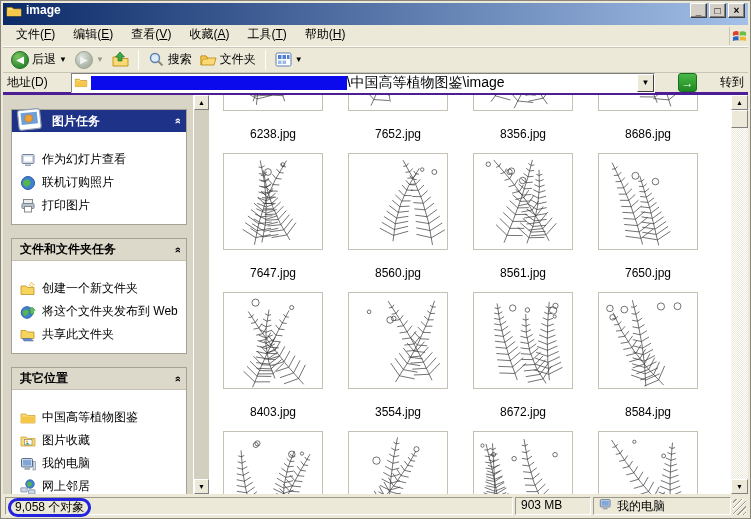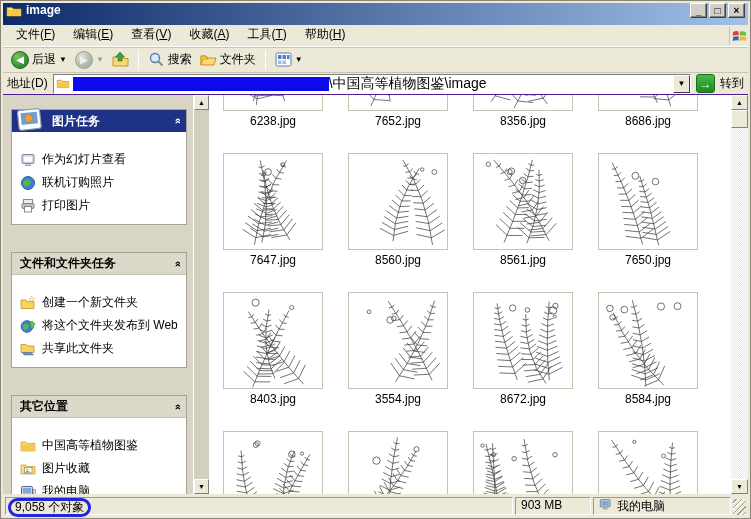--- a/index.html
+++ b/index.html
@@ -31,40 +31,40 @@
   .tool-group { display:flex; align-items:center; gap:3px; font-size:12px; padding:1px 2px; }
   .circle { width:18px; height:18px; border-radius:50%; display:flex; align-items:center;
     justify-content:center; color:#fff; font-size:10px; }
   .circle.back { background:radial-gradient(circle at 35% 30%,#7ec45f,#2f8b33 70%); border:1px solid #1d6b22;}
   .circle.fwd { background:radial-gradient(circle at 35% 30%,#dfe3da,#aab3a6 70%); border:1px solid #9aa396; color:#f2f2f2;}
   .caret { font-size:8px; color:#000; } .caret.dim { color:#9a9a8c; }
   .tsep { width:1px; height:20px; background:#c9c5b5; border-right:1px solid #fff; margin:0 3px; }
   .ticon16 { width:17px; height:17px; }
 
   
-  .addressbar { height:22px; display:flex; align-items:center; padding:1px 4px; gap:5px;
-    border-bottom:1px solid #4c1d95; flex:0 0 auto; }
+  .addressbar { height:22px; display:flex; align-items:center; padding:1px 4px; gap:23px;
+    border-bottom:3px solid #4c1d95; flex:0 0 auto; }
   .addr-label { font-size:12px; white-space:nowrap; }
   .addr-combo { flex:1; height:20px; background:#fff; border:1px solid;
     border-color:#808080 #fff #fff #808080; display:flex; align-items:center; padding-left:2px; }
   .addr-folder { width:14px; height:13px; margin-right:3px; flex:0 0 auto;}
   .redaction { width:256px; height:14px; background:#0A0AEC; flex:0 0 auto; }
   .addr-path { font-size:14px; white-space:nowrap; overflow:hidden; flex:1; }
   .addr-drop { width:17px; height:18px; background:#ECE9D8; border:1px solid;
     border-color:#fff #404040 #404040 #fff; font-size:8px; display:flex; align-items:center;
     justify-content:center; flex:0 0 auto; }
   .go-btn { width:19px; height:19px; background:linear-gradient(#49b749,#1f8a1f);
     border:1px solid #15701c; border-radius:3px; color:#fff; font-weight:bold; font-size:12px;
     display:flex; align-items:center; justify-content:center; }
   .go-label { font-size:12px; }
 
   
   .main { flex:1; display:flex; overflow:hidden; background:#D8D4C6; }
   .sidebar { width:190px; padding:14px 6px 0 8px; overflow:hidden; }
-  .panel { background:#fff; border:1px solid #A5A294; margin-bottom:27px; }
+  .panel { background:#fff; border:1px solid #A5A294; margin-bottom:13px; }
   .panel-header { height:22px; display:flex; align-items:center; padding:0 6px 0 8px;
     font-size:12px; font-weight:bold; position:relative; }
   .panel-header.blue { background:#1E3287; color:#fff; }
   .panel-header.plain { background:#DDD9CA; color:#000; border-bottom:1px solid #c5c1b2;}
   .panel-header .chev { margin-left:auto; display:inline-block; transform:rotate(-90deg);
     font-size:11px; font-weight:bold; }
   .panel-hicon { position:absolute; left:4px; top:-4px; width:28px; height:26px; }
   .panel-header.blue { padding-left:40px; }
   .panel-body { padding:20px 4px 8px 8px; }
   .task-item { display:flex; align-items:flex-start; gap:6px; font-size:12px;
@@ -78,21 +78,21 @@
     border-color:#fff #808080 #808080 #fff; font-size:7px; display:flex; align-items:center;
     justify-content:center; color:#000; }
   .sb-track { flex:1; background:#D2CEC0; }
 
   .content { flex:1; background:#fff; overflow:hidden; position:relative; }
   .thumb-grid { display:grid; grid-template-columns:repeat(4,100px); column-gap:25px;
     grid-auto-rows:139px; margin:-81px 0 0 14px; }
   .thumb-cell { display:flex; flex-direction:column; align-items:center; }
   .thumb-box { width:100px; height:97px; border:1px solid #C5C2B4; background:#fff; }
   .thumb-box svg { width:98px; height:95px; display:block; }
-  .thumb-label { font-size:12px; margin-top:3px; color:#000; }
+  .thumb-label { font-size:12px; margin-top:16px; color:#000; }
 
   .content-scroll { width:17px; display:flex; flex-direction:column; background:#ECE9D8; }
   .cs-track { flex:1; background-image:conic-gradient(#fff 0 25%, #ECE9D8 25% 50%, #fff 50% 75%, #ECE9D8 75%);
     background-size:2px 2px; }
   .cs-thumb { height:18px; background:#ECE9D8; border:1px solid;
     border-color:#fff #808080 #808080 #fff; }
 
   
   .statusbar { height:22px; display:flex; align-items:center; gap:2px; padding:2px 2px 1px 2px; flex:0 0 auto; }
   .sb-sec { height:18px; border:1px solid; border-color:#9D9A8B #fff #fff #9D9A8B;

